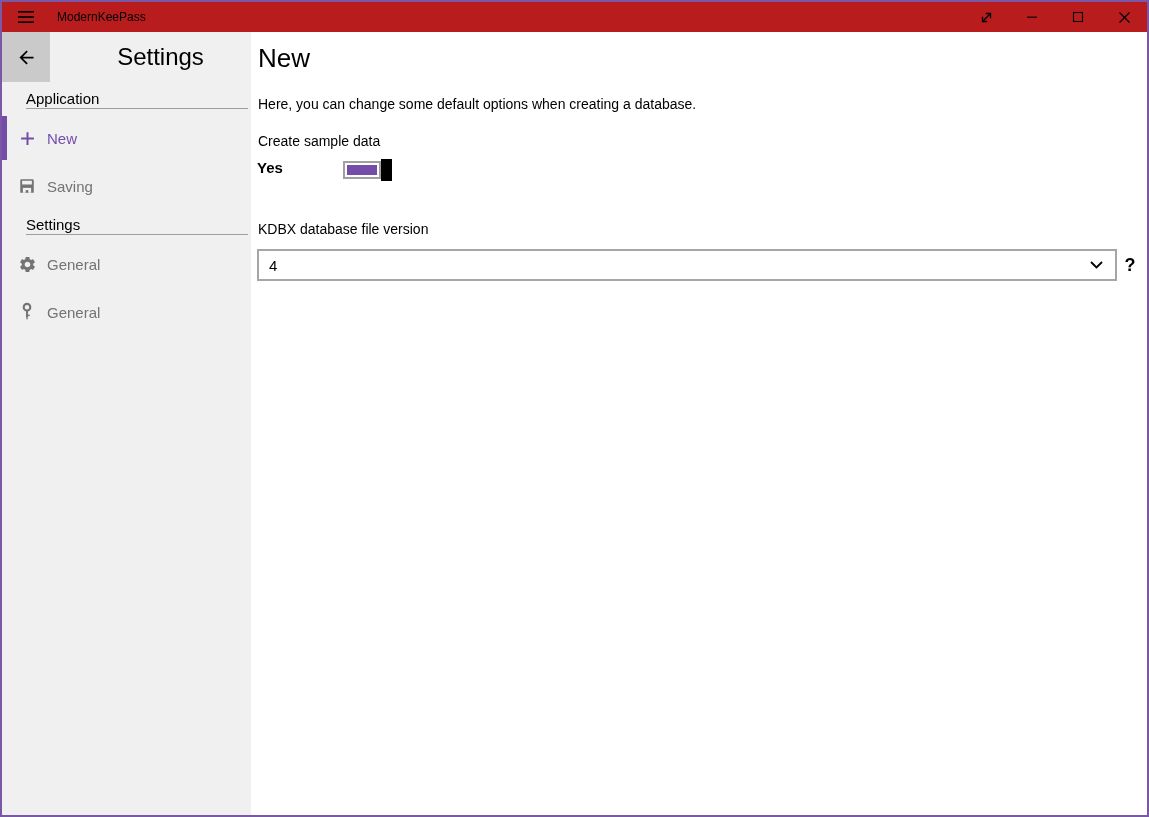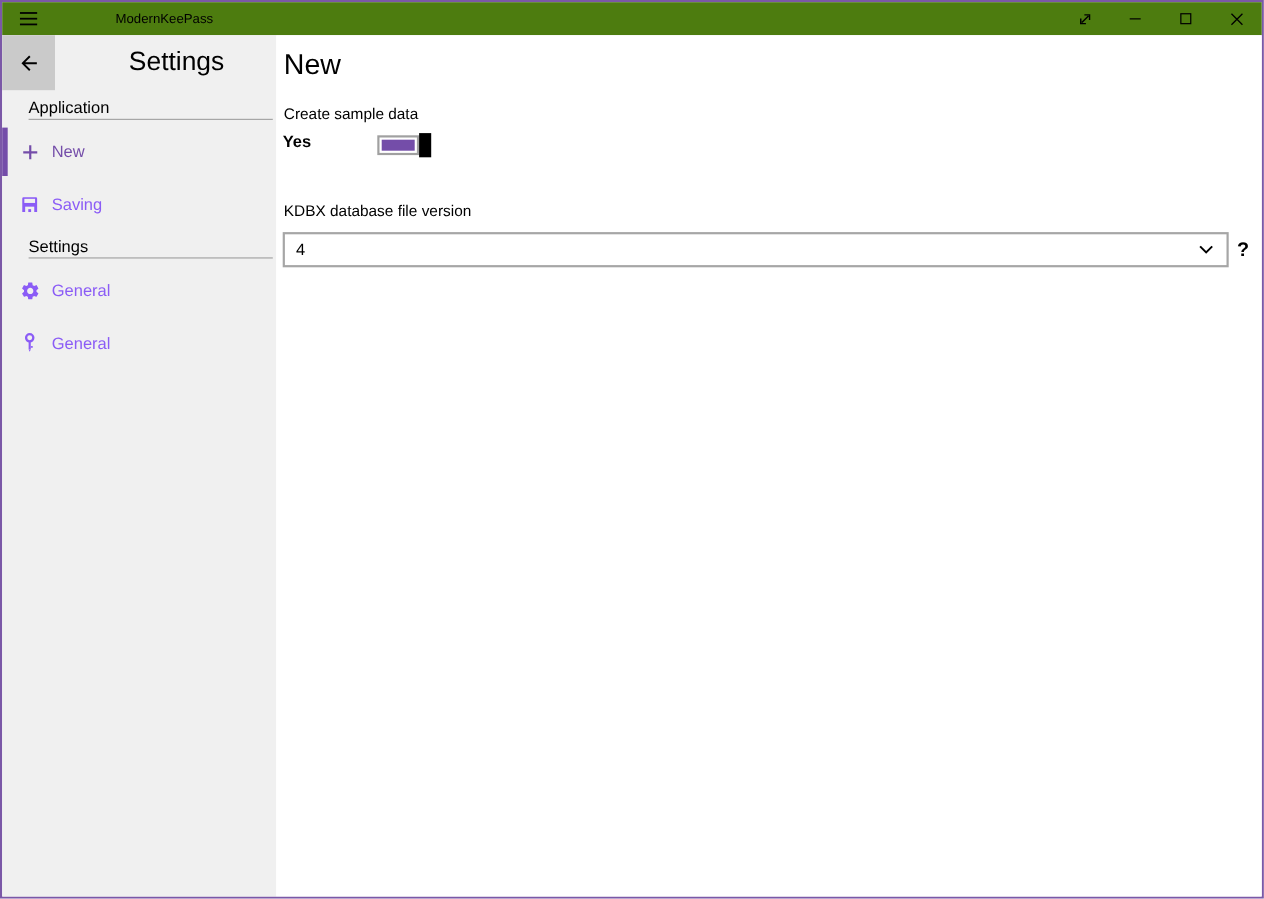--- a/index.html
+++ b/index.html
@@ -14,22 +14,21 @@
     width: 1149px; height: 817px;
     border: 2px solid var(--window-border, #7b58a7);
     display: flex; flex-direction: column;
     background: #fff;
   }
 
   
   .titlebar {
     height: 30px; flex: 0 0 30px;
     display: flex; align-items: center;
-    background: #4d7c0f;
-    gap: 48px;
+    background: #b91c1c;
   }
   .tb-btn {
     width: 48px; height: 30px;
     border: none; background: transparent; padding: 0;
     display: flex; align-items: center; justify-content: center;
     cursor: default;
   }
   .tb-title { font-size: 12px; margin-left: 7px; white-space: nowrap; }
   .tb-controls { margin-left: auto; display: flex; height: 30px; }
   .tb-ctrl {
@@ -64,21 +63,21 @@
     font-size: 15px;
     padding-bottom: 1px;
     border-bottom: 1px solid #9e9e9e;
   }
   .nav { margin-top: 7px; }
   .nav-item {
     position: relative;
     height: 44px; margin-bottom: 4px;
     display: flex; align-items: center;
     padding-left: 15px;
-    color: #8b5cf6; cursor: default;
+    color: #737373; cursor: default;
   }
   .nav-item.active { color: var(--accent, #744da9); }
   .active-bar {
     position: absolute; left: 0; top: 0; bottom: 0; width: 5px;
     background: var(--accent, #744da9);
   }
   .nav-icon { width: 20px; height: 20px; display: flex; align-items: center; justify-content: center; }
   .nav-icon svg { display: block; }
   .nav-label { margin-left: 10px; font-size: 15px; }
 
@@ -212,20 +211,21 @@
               <path d="M10.7 20.5 L12 23.5 L13.3 20.5 Z" fill="currentColor"></path>
             </svg>
           </span>
           <span class="nav-label">General</span>
         </div>
       </nav>
     </aside>
 
     <main class="main">
       <h2 class="page-title">New</h2>
+      <p class="page-desc">Here, you can change some default options when creating a database.</p>
 
       <div class="field-label">Create sample data</div>
       <div class="toggle-row">
         <span class="toggle-state">Yes</span>
         <div class="toggle">
           <div class="toggle-track">
             <div class="toggle-fill"></div>
           </div>
           <div class="toggle-thumb"></div>
         </div>

